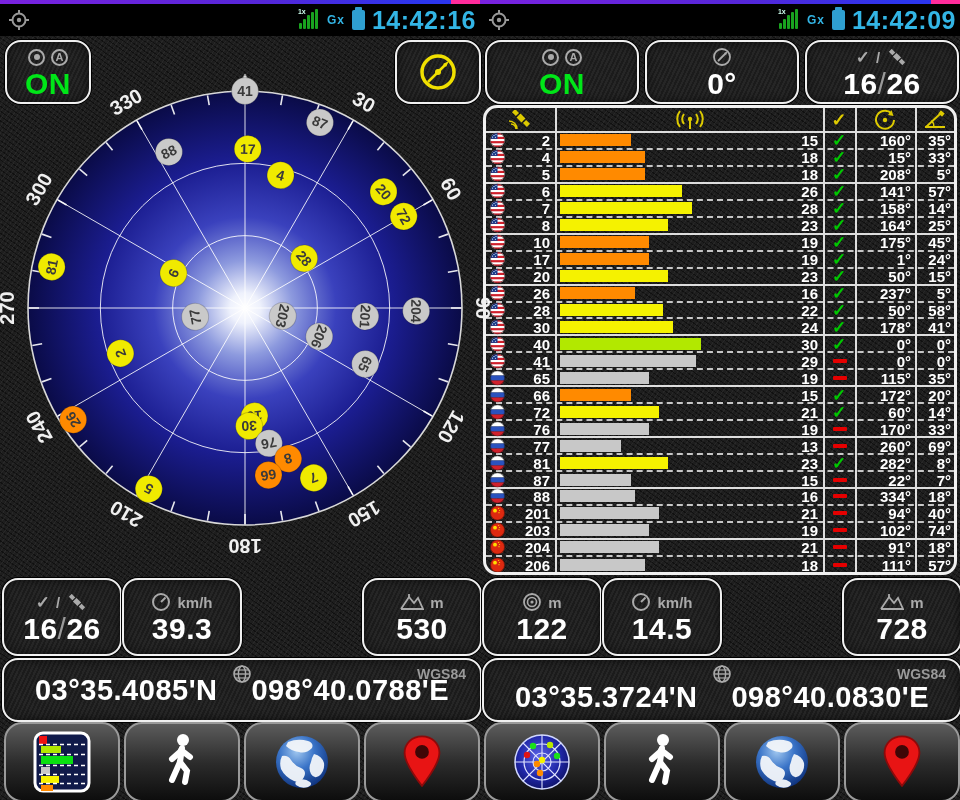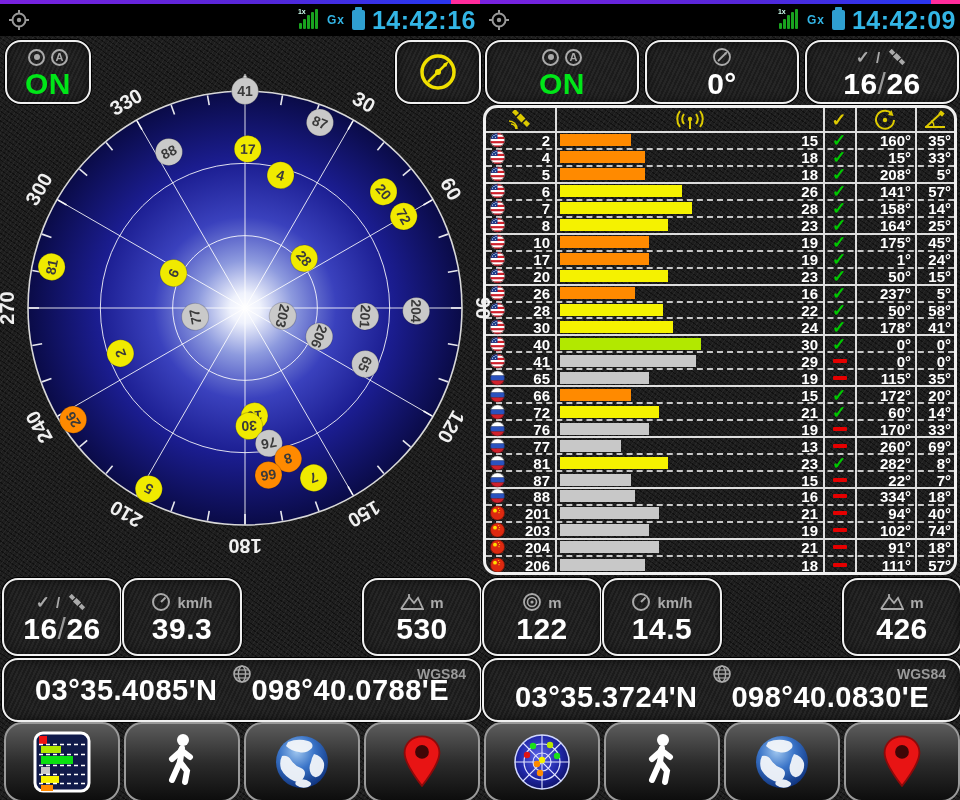--- a/index.html
+++ b/index.html
@@ -1128,21 +1128,21 @@
     <span class="val">14.5</span>
   </div>
   <div class="box" style="left:842px;top:578px;width:116px;height:74px">
     <span class="ic">
         <svg width="24" height="18" viewBox="0 0 24 18">
         <polyline points="1,16 9,4 14,10 18,5 23,16 1,16" fill="none" stroke="#aaa" stroke-width="1.8"></polyline>
         <line x1="9" y1="4" x2="9" y2="1" stroke="#aaa" stroke-width="1.8"></line>
         </svg>
       <span>m</span>
       </span>
-    <span class="val">426</span>
+    <span class="val">728</span>
   </div>
 
   <div class="box" style="left:482px;top:658px;width:476px;height:60px">
     <svg class="gicon" width="20" height="20" viewBox="0 0 20 20">
       <circle cx="10" cy="10" r="8" fill="none" stroke="#aaa" stroke-width="1.6"></circle>
       <ellipse cx="10" cy="10" rx="3.6" ry="8" fill="none" stroke="#aaa" stroke-width="1.4"></ellipse>
       <line x1="2" y1="10" x2="18" y2="10" stroke="#aaa" stroke-width="1.4"></line>
       <line x1="3" y1="6" x2="17" y2="6" stroke="#aaa" stroke-width="1.2"></line>
       <line x1="3" y1="14" x2="17" y2="14" stroke="#aaa" stroke-width="1.2"></line>
     </svg>

